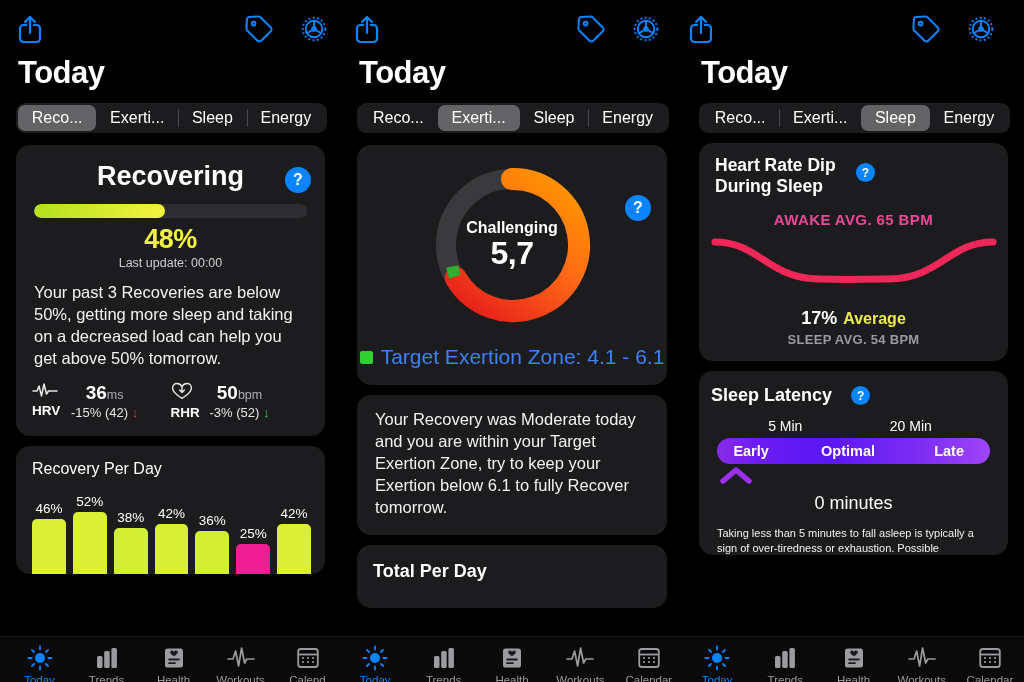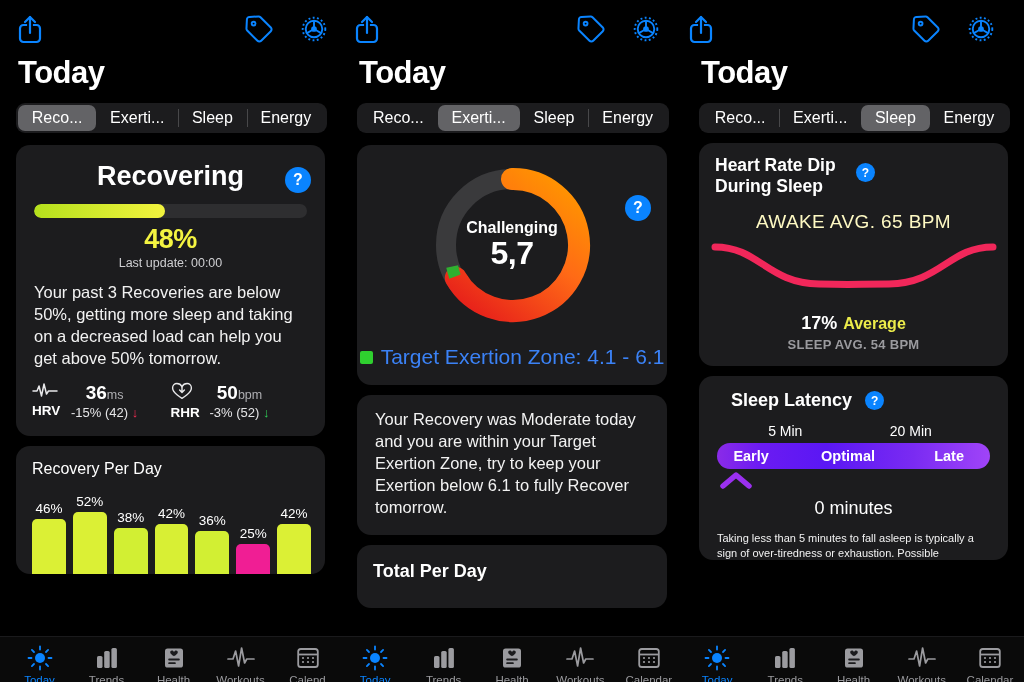--- a/index.html
+++ b/index.html
@@ -154,29 +154,29 @@
   .para-card { font-size: 16.5px; color: #f2f2f2; line-height: 1.33; padding: 14px 18px 16px 18px; }
   .tpd-title { font-size: 18px; font-weight: bold; color: #fff; padding: 16px 0 26px 16px; }
 
   
   .hrd-head { position: relative; padding: 12px 0 0 16px; }
   .hrd-title { font-size: 17.5px; font-weight: bold; color: #fff; line-height: 1.2; width: 150px; }
   .help-badge.sm {
     width: 19px; height: 19px; font-size: 12px;
   }
   .hrd-head .help-badge { position: absolute; left: 157px; top: 20px; }
-  .hrd-awake { text-align: center; font-size: 19px; font-weight: normal; color: #fef9c3; letter-spacing: 0.4px; padding-top: 14px; }
+  .hrd-awake { text-align: center; font-size: 15px; font-weight: bold; color: #ec4899; letter-spacing: 0.4px; padding-top: 14px; }
   .hrd-chart { padding: 2px 10px 0 10px; }
   .hrd-stats { text-align: center; padding-top: 12px; }
   .hrd-pct { font-size: 18px; font-weight: bold; color: #fff; }
   .hrd-word { font-size: 16px; font-weight: bold; color: #ecec4a; margin-left: 6px; }
   .hrd-sleep { font-size: 13px; font-weight: bold; color: #9b9b9f; letter-spacing: 0.3px; margin-top: 3px; }
 
   
-  .sl-head { display: flex; align-items: center; gap: 13px; padding: 14px 0 0 32px; }
+  .sl-head { display: flex; align-items: center; gap: 19px; padding: 14px 0 0 12px; }
   .sl-title { font-size: 18px; font-weight: bold; color: #fff; }
   .sl-ticks { position: relative; height: 18px; margin: 12px 18px 0 18px; }
   .sl-tick { position: absolute; font-size: 14px; color: #fff; transform: translateX(-50%); }
   .sl-bar {
     position: relative; margin: 2px 18px 0 18px;
     height: 26px; border-radius: 13px;
     background: linear-gradient(90deg, #8a2be8 0%, #6b1bf2 16%, #5a17f4 40%, #7a2bf2 72%, #a044f8 100%);
     display: flex; align-items: center;
   }
   .sl-seg { position: absolute; font-size: 14.5px; font-weight: bold; color: #fff; transform: translateX(-50%); }

